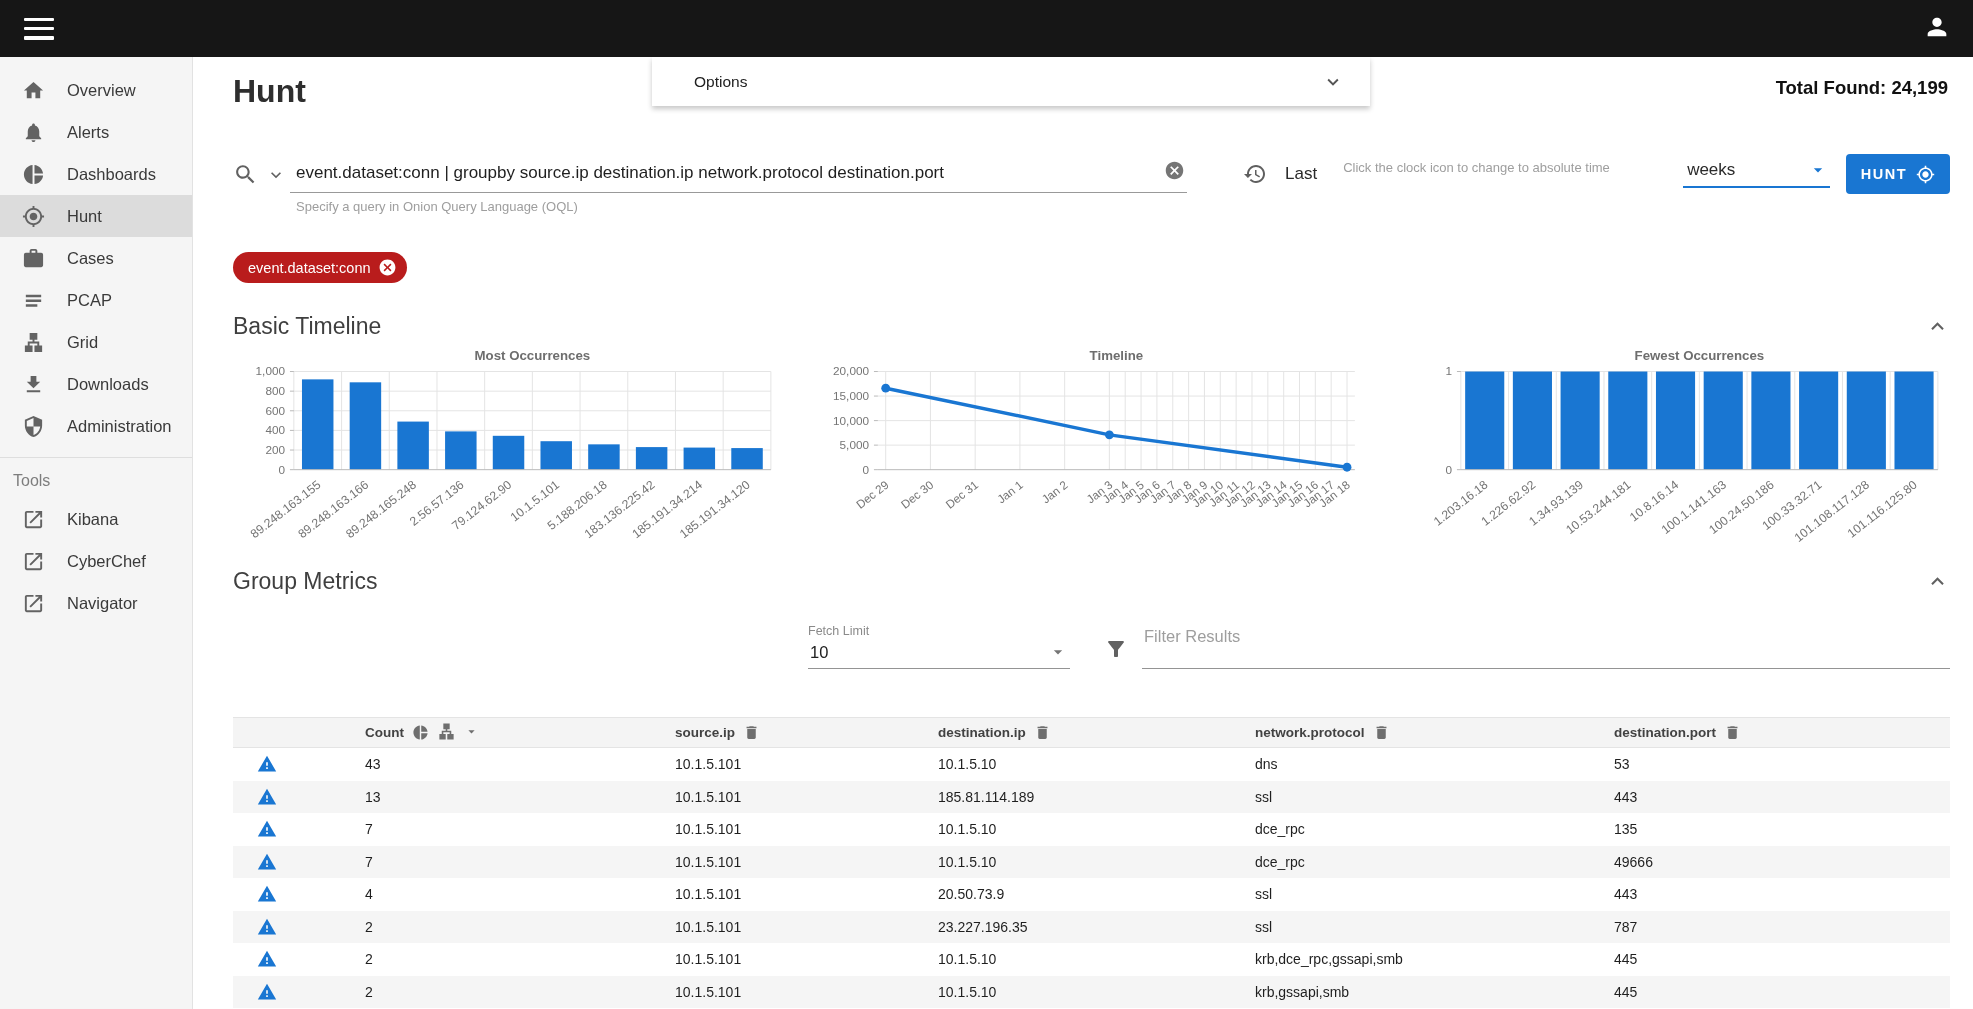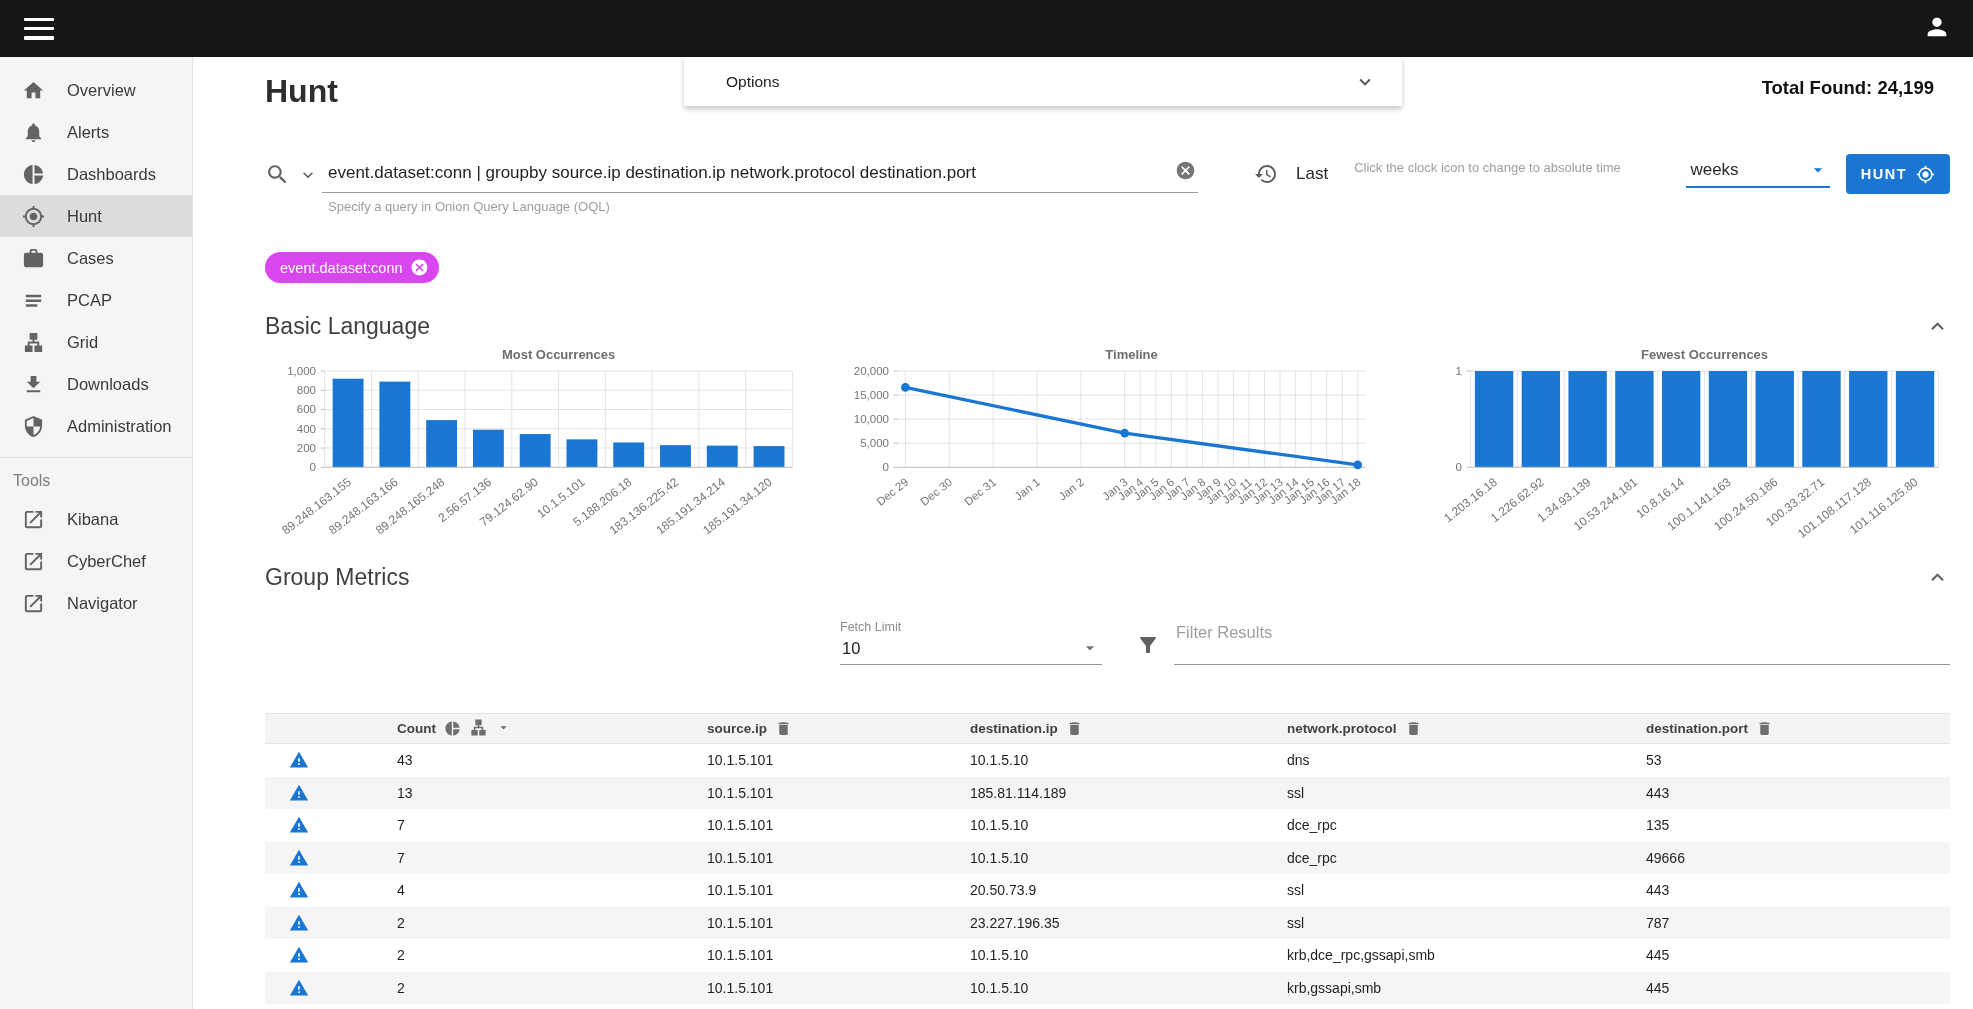--- a/index.html
+++ b/index.html
@@ -9,39 +9,39 @@
 
   
   .navbar { height:57px; background:#161616; display:flex; align-items:center; flex:0 0 57px; }
   .hamburger { width:30px; height:22px; margin-left:24px; display:flex; flex-direction:column; justify-content:space-between; cursor:pointer; }
   .hamburger span { height:3.5px; background:#fff; border-radius:1px; }
   .logo { display:flex; align-items:baseline; margin-left:32px; color:#fff; font-size:31px; letter-spacing:.5px; }
   .logo svg { width:34px; height:38px; align-self:center; margin:0 1px; position:relative; top:2px;}
   .nav-right { margin-left:auto; margin-right:22px; }
   .nav-right svg { width:28px; height:28px; fill:#fff; }
 
-  .layout { display:flex; flex:1; min-height:0;gap:32px; }
+  .layout { display:flex; flex:1; min-height:0; }
 
   
   .sidebar { width:193px; background:#f5f5f5; border-right:1px solid #e2e2e2; padding-top:12px; flex:0 0 193px; }
   .side-item { height:42px; display:flex; align-items:center; padding-left:22px; cursor:pointer; }
   .side-item svg { width:23px; height:23px; fill:#636363; flex:0 0 23px; }
   .side-item .lbl { margin-left:22px; font-size:16.5px; color:#3a3a3a; }
   .side-item.active { background:#dcdcdc; }
   .side-divider { border-top:1px solid #dedede; margin:10px 0 8px 0; }
   .tools-label { font-size:16px; color:#7d7d7d; padding:6px 0 8px 13px; }
 
   
   .main { flex:1; position:relative; padding:0 23px 0 40px; overflow:hidden; }
   .page-title { font-size:32px; font-weight:bold; color:#2e2e2e; padding-top:16px; }
   .options-card { position:absolute; top:0; left:459px; width:718px; height:49px; background:#fff;
     box-shadow:0 3px 5px rgba(0,0,0,.22); display:flex; align-items:center; padding:0 26px 0 42px;
     font-size:15.5px; color:#212121; cursor:pointer; }
   .options-card svg { margin-left:auto; width:22px; height:22px; fill:#555; }
-  .total-found { position:absolute; top:20px; right:39px; font-size:18.5px; font-weight:bold; color:#111; }
+  .total-found { position:absolute; top:20px; right:25px; font-size:18.5px; font-weight:bold; color:#111; }
 
   
   .query-row { margin-top:44px; display:flex; align-items:flex-start; }
   .q-search-icon svg { width:25px; height:25px; fill:#616161; margin-top:8px; }
   .q-caret svg { width:20px; height:20px; fill:#616161; margin:11px 4px 0 8px; }
   .q-field { width:938px; }
   .q-input { display:flex; align-items:center; border-bottom:1px solid #999; padding:6px 2px 7px 6px; }
   .q-text { font-size:17px; color:#1f1f1f; flex:1; white-space:nowrap; overflow:hidden; }
   .q-clear svg { width:21px; height:21px; fill:#757575; }
   .q-hint { font-size:13px; color:#9e9e9e; margin:6px 0 0 6px; }
@@ -53,21 +53,21 @@
   .q-unit { width:153px; margin-left:10px; border-bottom:2px solid #1976d2; display:flex; align-items:flex-end; padding:6px 2px 6px 4px; cursor:pointer;}
   .q-unit .val { font-size:17px; color:#2a2a2a; flex:1; }
   .q-unit svg { width:20px; height:20px; fill:#1976d2; }
   .hunt-btn { margin-left:16px; height:40px; background:#1976d2; border:none; border-radius:4px;
     color:#fff; font-size:14.5px; font-weight:bold; letter-spacing:1.5px; padding:0 15px;
     display:flex; align-items:center; gap:9px; cursor:pointer; font-family:"Liberation Sans",sans-serif; }
   .hunt-btn svg { width:19px; height:19px; fill:#fff; }
 
   
   .chip-row { margin-top:38px; }
-  .chip { display:inline-flex; align-items:center; background:#d946ef; color:#fff; font-size:14.5px;
+  .chip { display:inline-flex; align-items:center; background:#b91c1c; color:#fff; font-size:14.5px;
     height:31px; border-radius:16px; padding:0 10px 0 15px; cursor:pointer; }
   .chip svg { width:19px; height:19px; fill:#fff; margin-left:7px; }
 
   
   .section-head { margin-top:30px; display:flex; align-items:center; }
   .section-head .t { font-size:23px; color:#3f3f3f; }
   .section-head svg { margin-left:auto; width:25px; height:25px; fill:#616161; cursor:pointer; }
 
   .charts { display:flex; gap:34px; margin-top:6px; }
   .chart { flex:1; min-width:0; }
@@ -253,21 +253,21 @@
       <div class="chip-row">
         <div class="chip">
           <span>event.dataset:conn</span>
           <svg viewBox="0 0 24 24">
               <path d="M12 2C6.47 2 2 6.47 2 12s4.47 10 10 10 10-4.47 10-10S17.53 2 12 2zm5 13.59L15.59 17 12 13.41 8.41 17 7 15.59 10.59 12 7 8.41 8.41 7 12 10.59 15.59 7 17 8.41 13.41 12 17 15.59z"></path>
             </svg>
         </div>
       </div>
 
       <div class="section-head">
-        <span class="t">Basic Language</span>
+        <span class="t">Basic Timeline</span>
         <svg viewBox="0 0 24 24">
             <path d="M7.41 15.41 12 10.83l4.59 4.58L18 14l-6-6-6 6z"></path>
           </svg>
       </div>
       <div class="charts">
         <div class="chart" id="chart-most">
             <svg viewBox="0 0 560 208">
               <text x="305" y="14" fill="#6e6e6e" font-size="13.5" font-family="Liberation Sans, sans-serif" text-anchor="middle" font-weight="bold">Most Occurrences</text>
               <line x1="62" y1="26" x2="62" y2="126" stroke="#e3e3e3"></line>
               <line x1="110.6" y1="26" x2="110.6" y2="126" stroke="#e3e3e3"></line>

